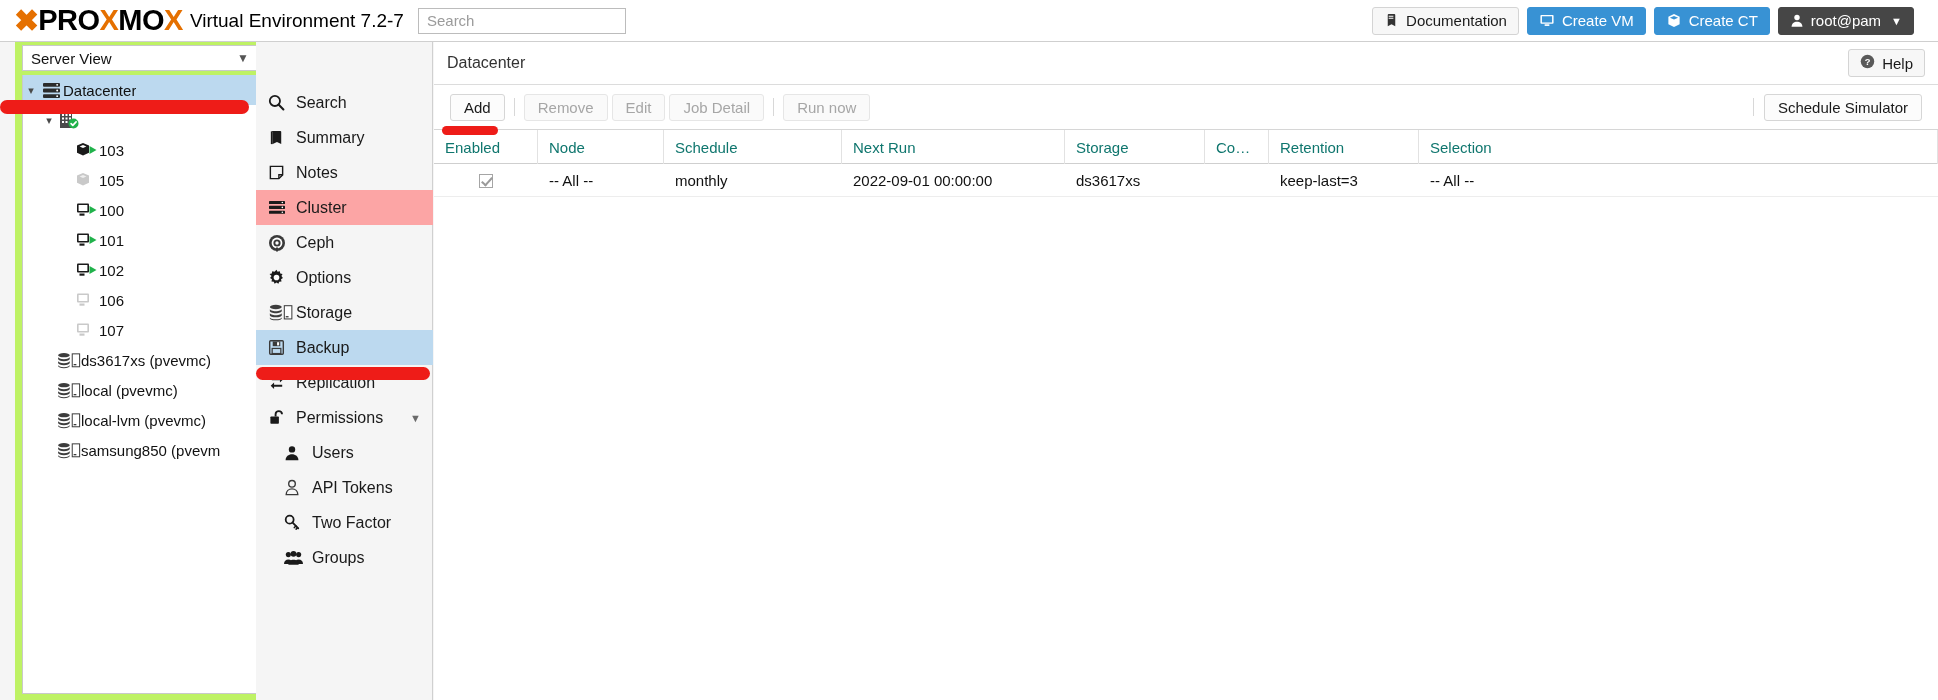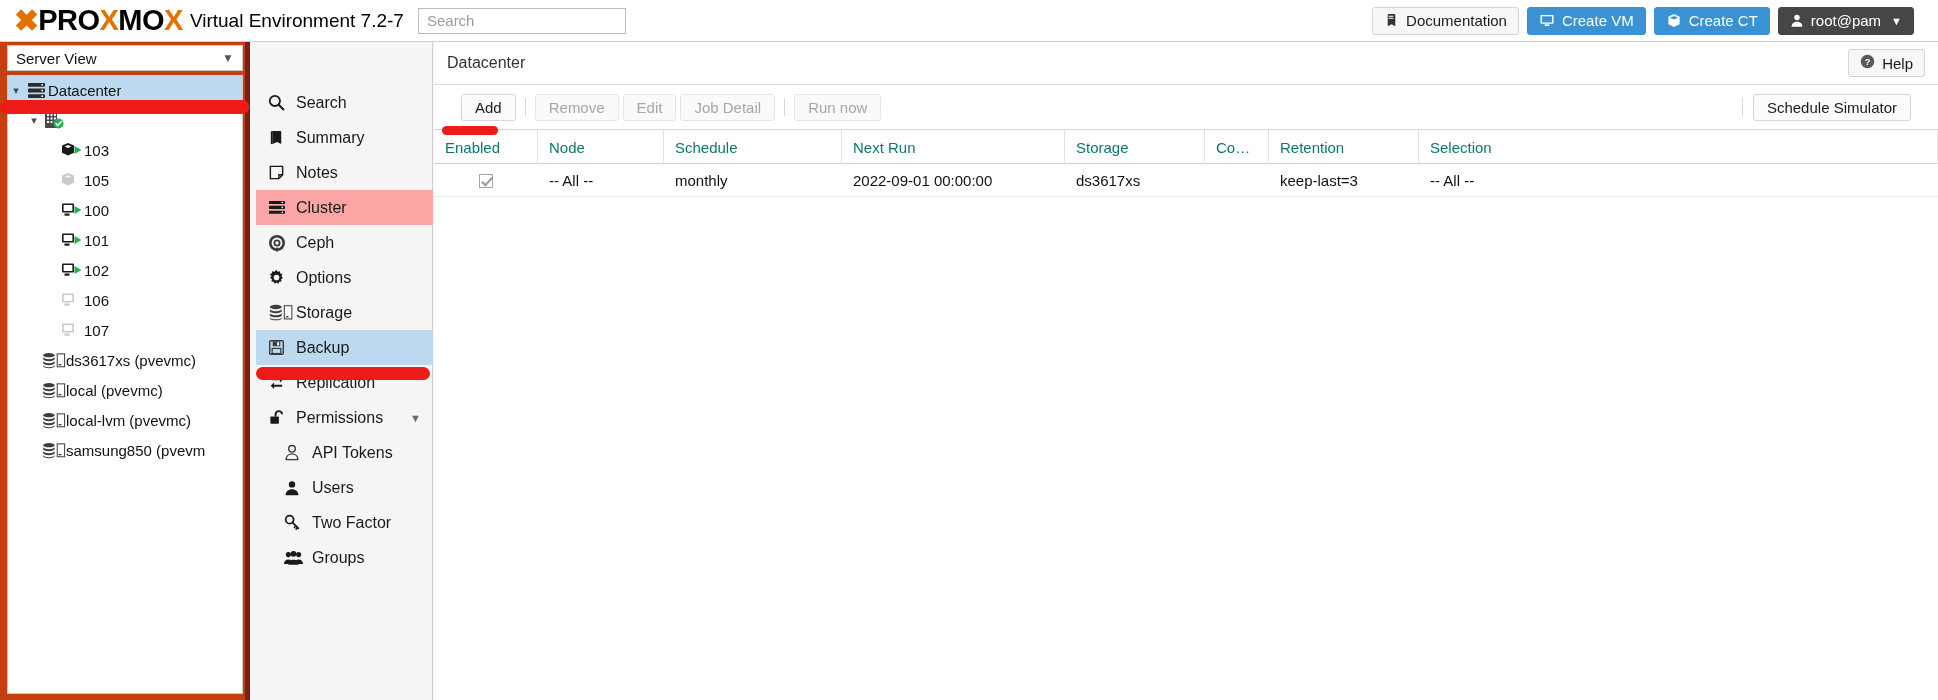--- a/index.html
+++ b/index.html
@@ -49,22 +49,22 @@
     padding: 0 11px; border-radius: 3px;
     font-size: 15px; cursor: pointer; white-space: nowrap;
   }
   .tb-btn.light { background: #f7f7f7; border: 1px solid #d4d4d4; color: #1a1a1a; }
   .tb-btn.blue  { background: #3892d4; border: 1px solid #3892d4; color: #ffffff; }
   .tb-btn.dark  { background: #464646; border: 1px solid #464646; color: #ffffff; }
   .tb-ico { display: inline-flex; align-items: center; }
 
   
   .left-pane {
-    position: absolute; left: 0; top: 42px; width: 250px; height: 658px;
-    background: #c2410c;
+    position: absolute; left: 15px; top: 42px; width: 250px; height: 658px;
+    background: #bef264;
     border-right: 5px solid #7f1d1d;
   }
   .view-select {
     position: absolute; left: 7px; top: 3px; width: 236px; height: 26px;
     background: #ffffff; border: 1px solid #c9c9c9;
     display: flex; align-items: center;
     font-size: 15px; color: #111; padding: 0 8px;
     cursor: pointer;
   }
   .view-select .chev {
@@ -117,21 +117,21 @@
   .crumb { font-size: 16px; color: #333; }
   .help-btn {
     margin-left: auto; margin-right: 13px;
     height: 28px; display: flex; align-items: center; gap: 7px;
     padding: 0 11px; border: 1px solid #d4d4d4; border-radius: 3px;
     background: #f7f7f7; font-size: 15px; color: #1a1a1a; cursor: pointer;
   }
 
   .toolbar {
     height: 44px; display: flex; align-items: center;
-    padding: 0 27px; gap: 4px; background: #ffffff;
+    padding: 0 16px; gap: 4px; background: #ffffff;
   }
   .tool-btn {
     height: 27px; padding: 0 13px; border-radius: 3px;
     display: flex; align-items: center; font-size: 15px;
     border: 1px solid transparent; background: #ffffff;
     color: #1a1a1a; cursor: pointer; white-space: nowrap;
   }
   .tool-btn.framed { border-color: #d6d6d6; background: #fcfcfc; }
   .tool-btn.disabled { color: #a6a6a6; cursor: default; border-color: #e6e6e6; background: #fafafa; }
   .tool-sep { width: 1px; height: 18px; background: #d8d8d8; margin: 0 5px; }
@@ -531,35 +531,35 @@
             <svg width="18" height="17" viewBox="0 0 18 18">
               <rect x="2" y="8" width="9" height="7.5" rx="0.8" fill="#1a1a1a"></rect>
               <path d="M7.5 8V5.6a3.4 3.4 0 0 1 6.8 0" fill="none" stroke="#1a1a1a" stroke-width="2"></path>
             </svg>
           </span>
           <span>Permissions</span>
           <span class="caret">▼</span>
         </div>
         <div class="nrow sub">
           <span class="nico">
+            <svg width="16" height="16" viewBox="0 0 16 16">
+              <circle cx="8" cy="4.4" r="3.2" fill="#1a1a1a"></circle>
+              <path fill="#1a1a1a" d="M1.6 15.2c0-3.6 2.9-5.9 6.4-5.9s6.4 2.3 6.4 5.9z"></path>
+            </svg>
+          </span>
+          <span>Users</span>
+        </div>
+        <div class="nrow sub">
+          <span class="nico">
             <svg width="16" height="17" viewBox="0 0 16 17">
               <circle cx="8" cy="4.8" r="3.3" fill="none" stroke="#3a3a3a" stroke-width="1.4"></circle>
               <path fill="none" stroke="#3a3a3a" stroke-width="1.4" d="M2.2 15.6c0-3.5 2.6-5.7 5.8-5.7s5.8 2.2 5.8 5.7z"></path>
             </svg>
           </span>
           <span>API Tokens</span>
-        </div>
-        <div class="nrow sub">
-          <span class="nico">
-            <svg width="16" height="16" viewBox="0 0 16 16">
-              <circle cx="8" cy="4.4" r="3.2" fill="#1a1a1a"></circle>
-              <path fill="#1a1a1a" d="M1.6 15.2c0-3.6 2.9-5.9 6.4-5.9s6.4 2.3 6.4 5.9z"></path>
-            </svg>
-          </span>
-          <span>Users</span>
         </div>
         <div class="nrow sub">
           <span class="nico">
             <svg width="17" height="17" viewBox="0 0 18 18">
               <circle cx="6" cy="6" r="4.2" fill="none" stroke="#1a1a1a" stroke-width="1.9"></circle>
               <path d="M8.9 8.9l6.2 6.2" stroke="#1a1a1a" stroke-width="1.9" stroke-linecap="round"></path>
               <path d="M12.6 12.6l-1.7 1.8M14.4 14.4l-1.6 1.6" stroke="#1a1a1a" stroke-width="1.6" stroke-linecap="round"></path>
             </svg>
           </span>
           <span>Two Factor</span>

